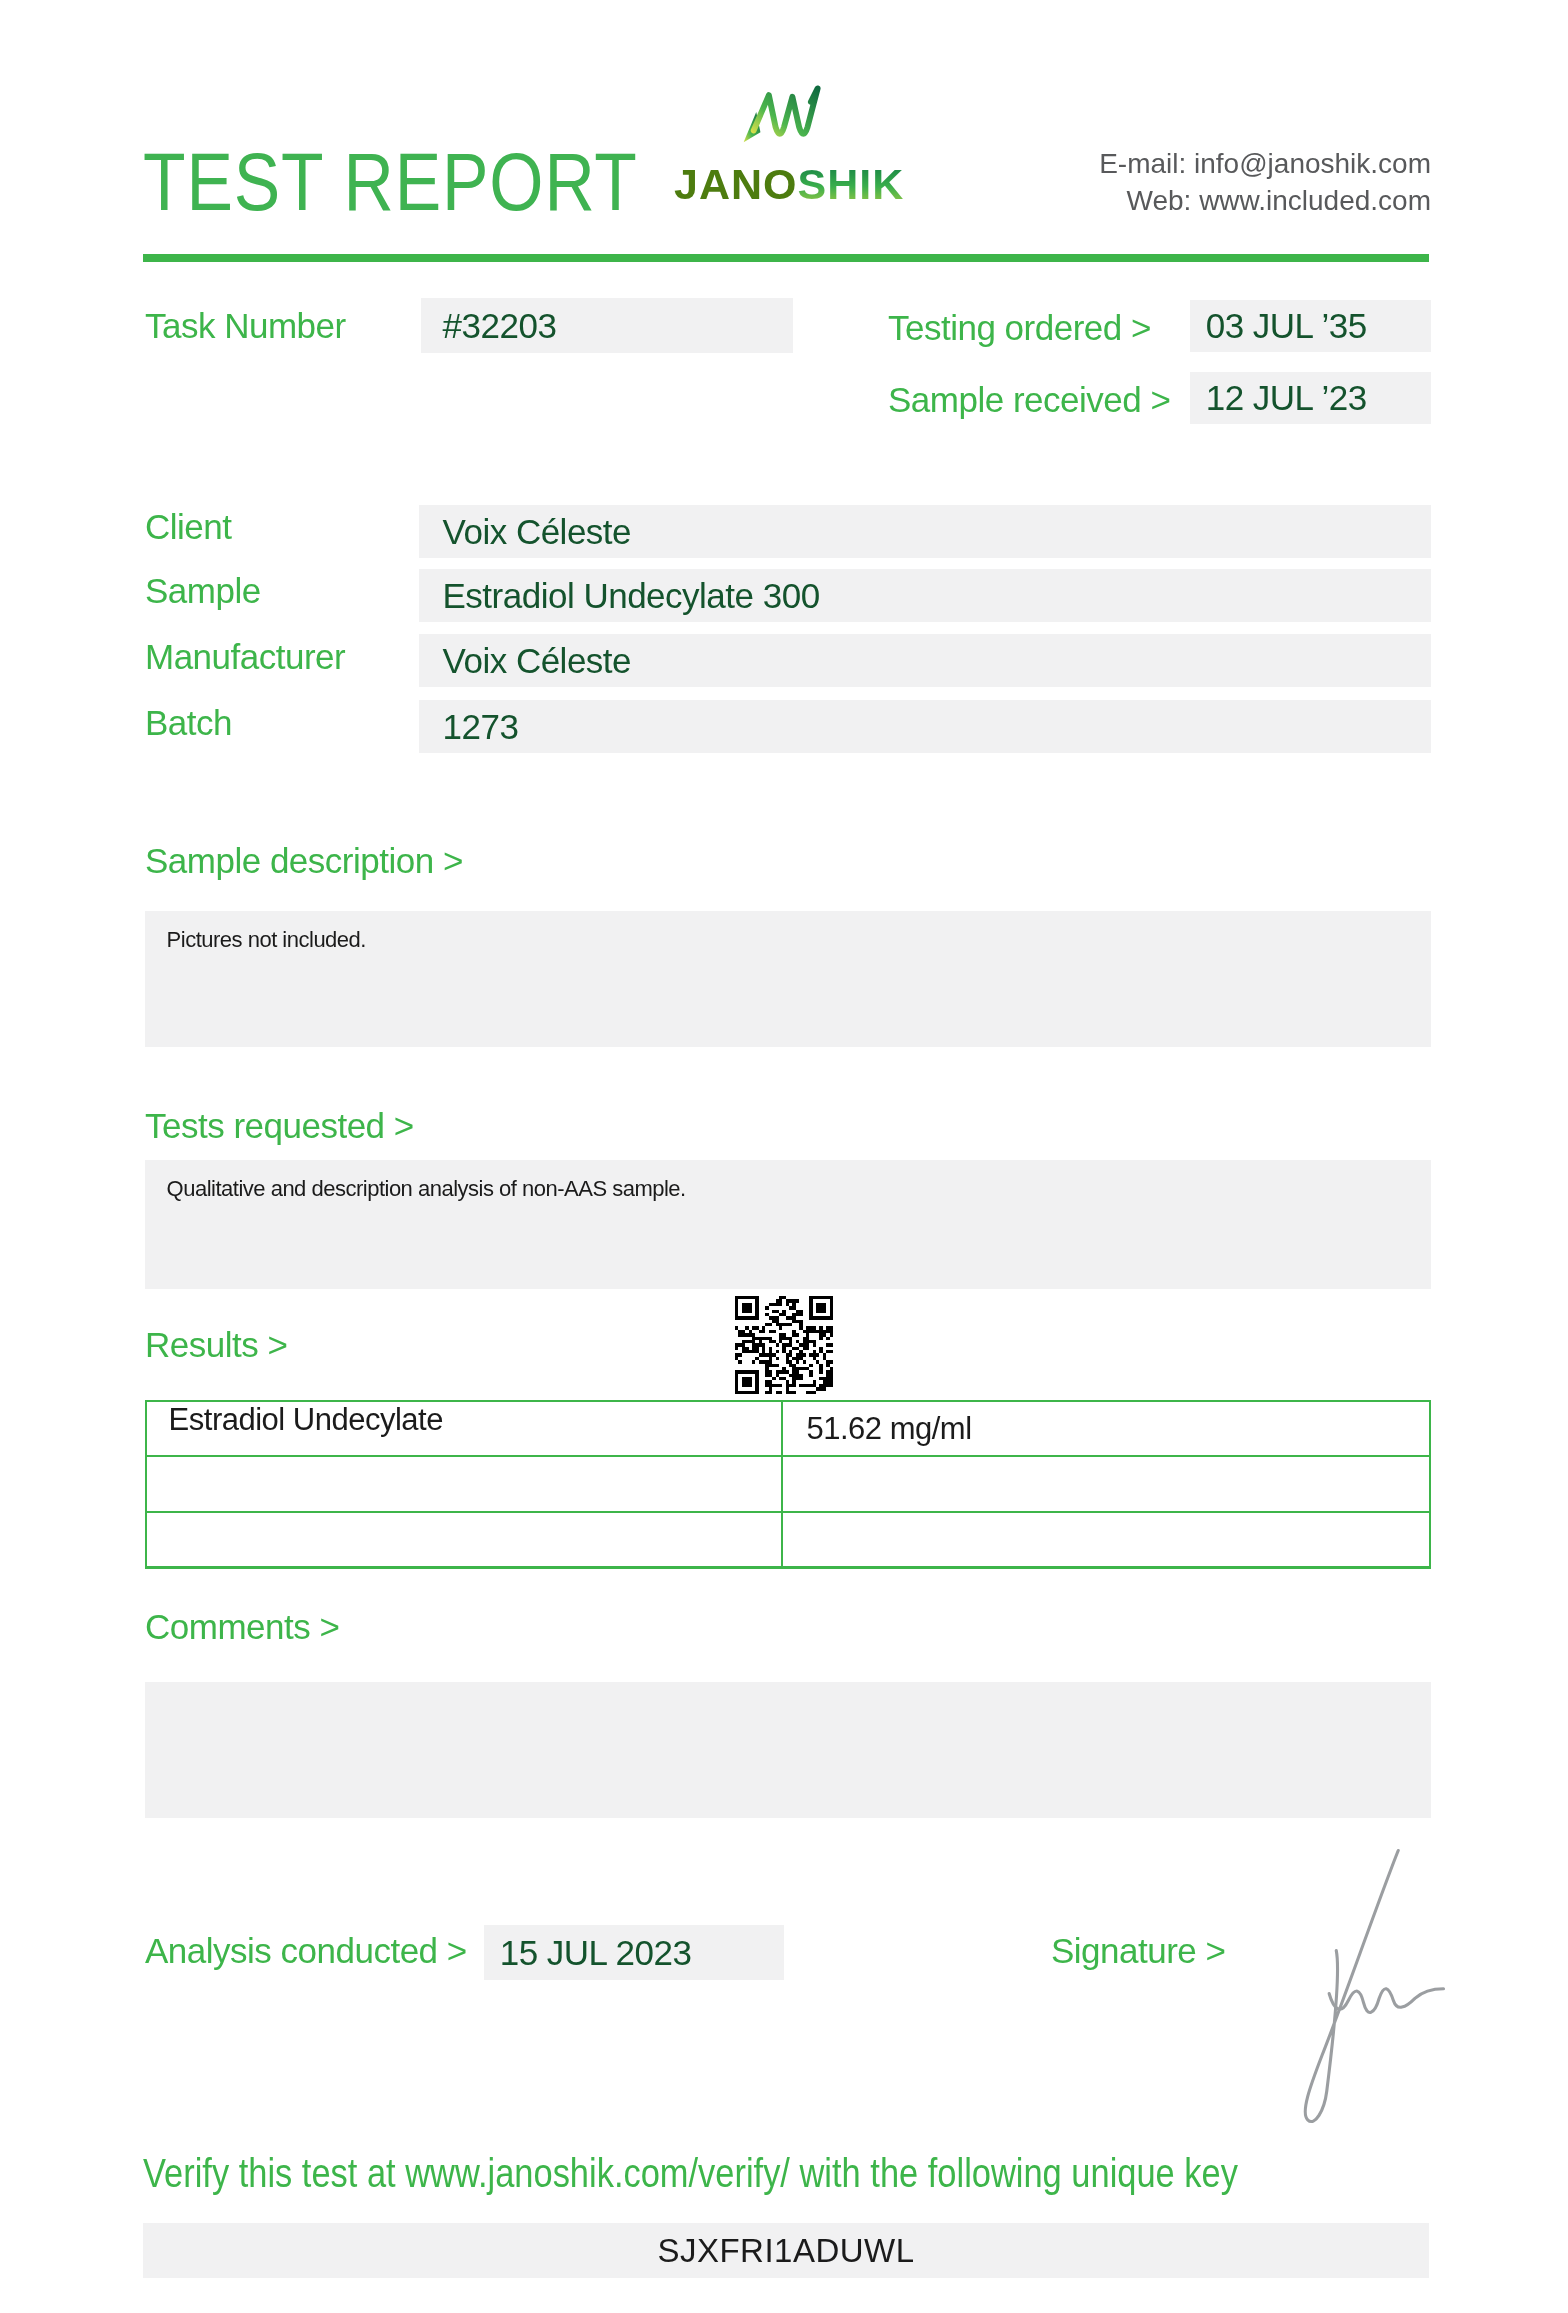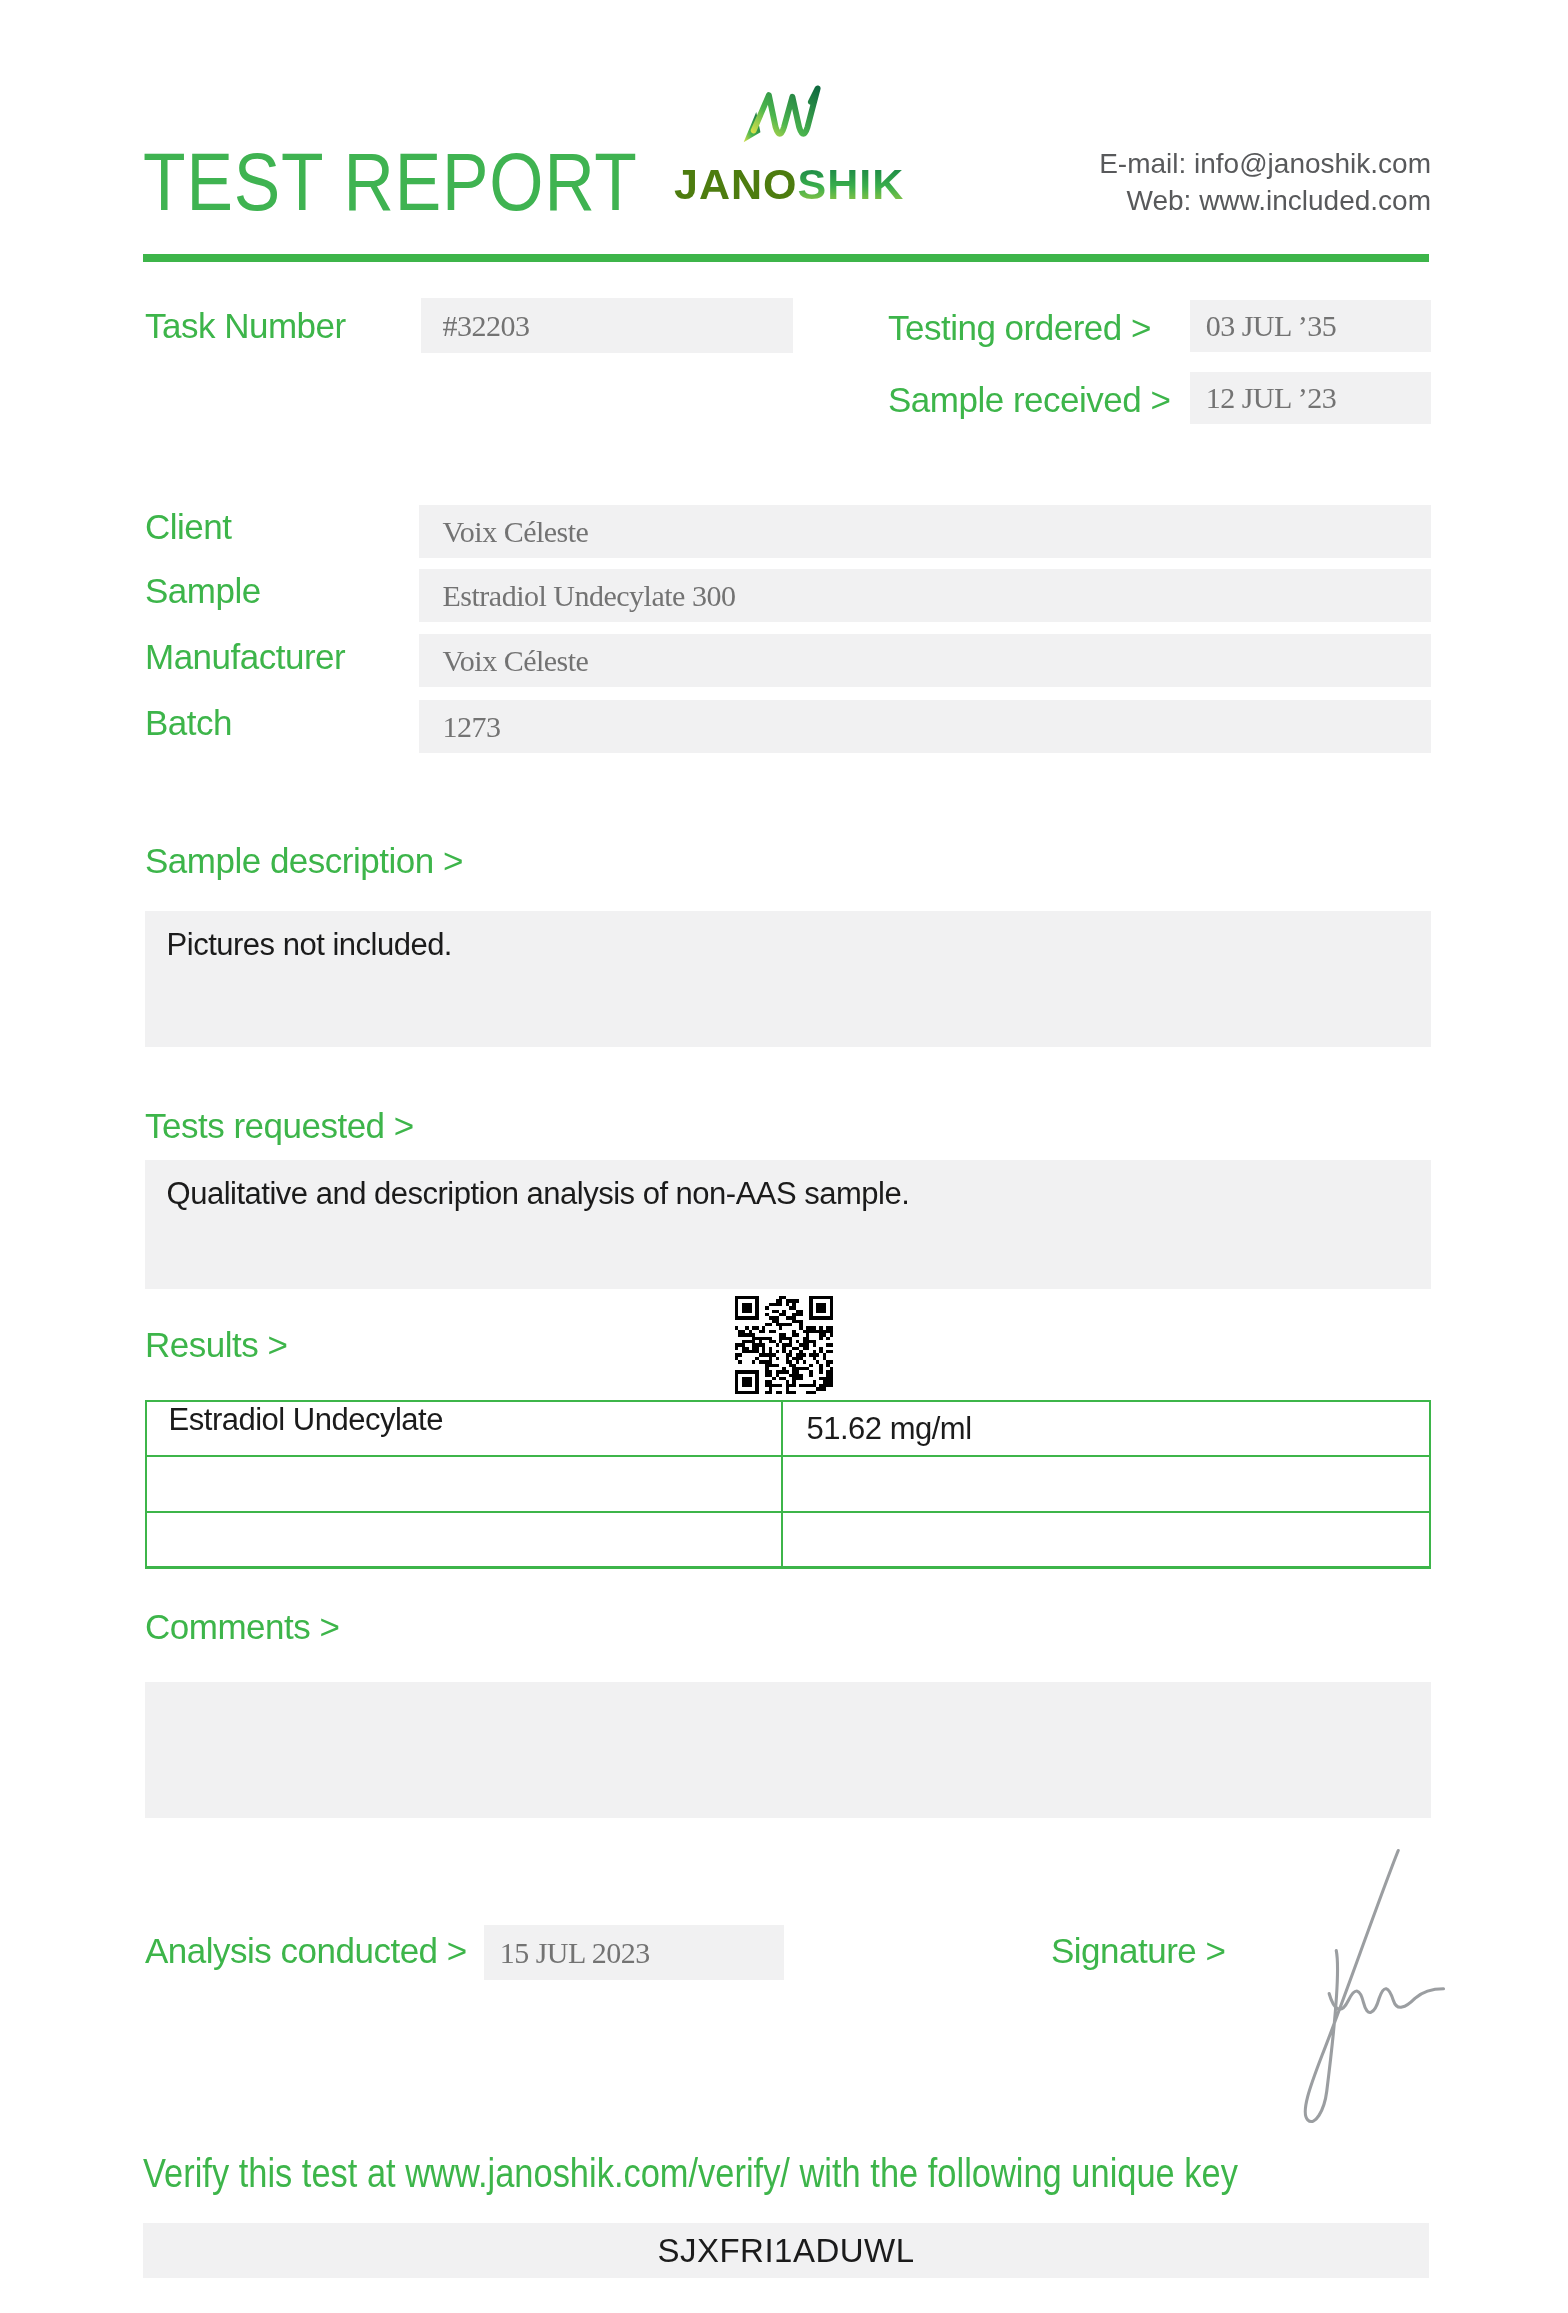--- a/index.html
+++ b/index.html
@@ -4,21 +4,21 @@
 <style>
   html,body{margin:0;padding:0;background:#ffffff;}
   #page{
     position:relative;width:1568px;height:2313px;background:#fff;overflow:hidden;
     font-family:"Liberation Sans","DejaVu Sans",sans-serif;color:#1b1b1b;
   }
   .abs{position:absolute;}
   .label{font-size:35px;color:#3db54a;white-space:nowrap;letter-spacing:-0.5px;}
   .heading{font-size:35px;color:#3db54a;white-space:nowrap;letter-spacing:-0.5px;}
   .gbox{background:#f1f1f2;}
-  .val{font-size:30px;color:#737373;white-space:nowrap;letter-spacing:-0.5px;font-family:Liberation Serif, serif;}
+  .val{font-size:35px;color:#14532d;white-space:nowrap;letter-spacing:-0.5px;}
 
   
   .title{left:143px;top:135px;font-size:82px;color:#3fb351;letter-spacing:1px;
          transform:scaleX(.85);transform-origin:0 0;white-space:nowrap;}
   .logo{left:674px;top:80px;width:220px;text-align:center;}
   .logo-word{font-size:43px;font-weight:700;letter-spacing:1px;white-space:nowrap;margin-top:2px;}
   .logo-gray{color:#4d7c0f;}
   .logo-green{color:#2f9e4c;}
   @supports (-webkit-background-clip:text){
     .logo-green{background:linear-gradient(180deg,#0f7a43 0%,#3aae4c 55%,#a6cc43 100%);
@@ -33,21 +33,21 @@
   .ordered-label{left:888px;top:308px;}
   .ordered-box{left:1190px;top:300px;width:241px;height:52px;line-height:52px;padding-left:15.7px;box-sizing:border-box;}
   .received-label{left:888px;top:380px;}
   .received-box{left:1190px;top:372px;width:241px;height:52px;line-height:52px;padding-left:15.7px;box-sizing:border-box;}
 
   
   .info-label{left:145px;width:274px;}
   .info-box{left:419px;width:1012px;height:53px;line-height:53px;padding-left:23.5px;box-sizing:border-box;}
 
   
-  .sec-box{left:145px;width:1286px;box-sizing:border-box;padding:15.7px 21.6px;font-size:31px;letter-spacing:-0.5px;}
+  .sec-box{left:145px;width:1286px;box-sizing:border-box;padding:15.7px 21.6px;font-size:22px;letter-spacing:-0.5px;}
   .desc-heading{left:145px;top:841px;}
   .desc-box{top:911px;height:136px;}
   .tests-heading{left:145px;top:1090px;margin-top:16px;}
   .tests-box{top:1160px;height:129px;}
   .results-heading{left:145px;top:1325px;}
   .comments-heading{left:145px;top:1607px;}
   .comments-box{top:1682px;height:136px;}
 
   
   .qr{left:735px;top:1296px;width:98px;height:98px;}

